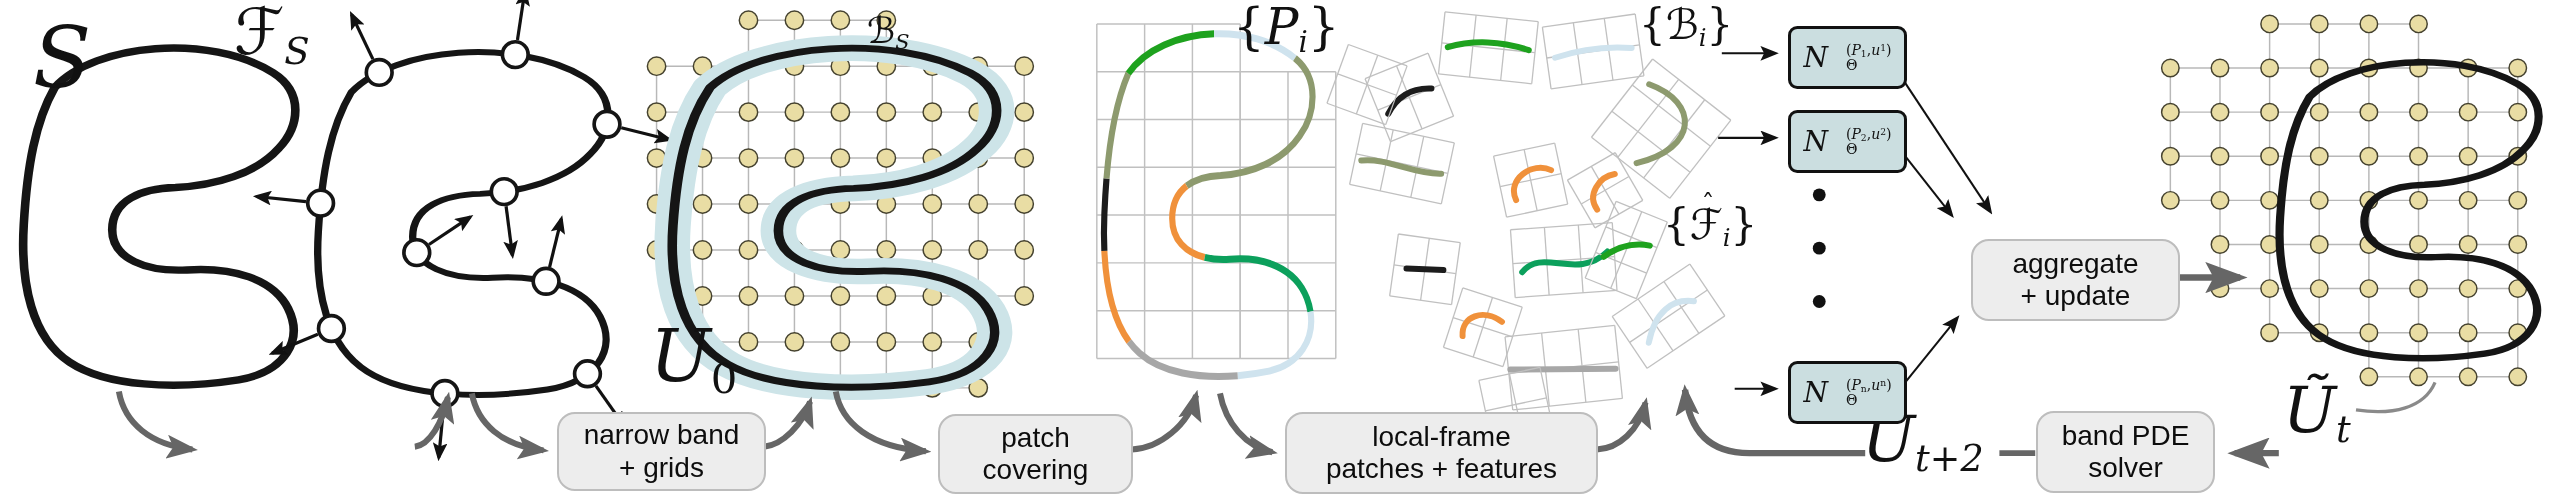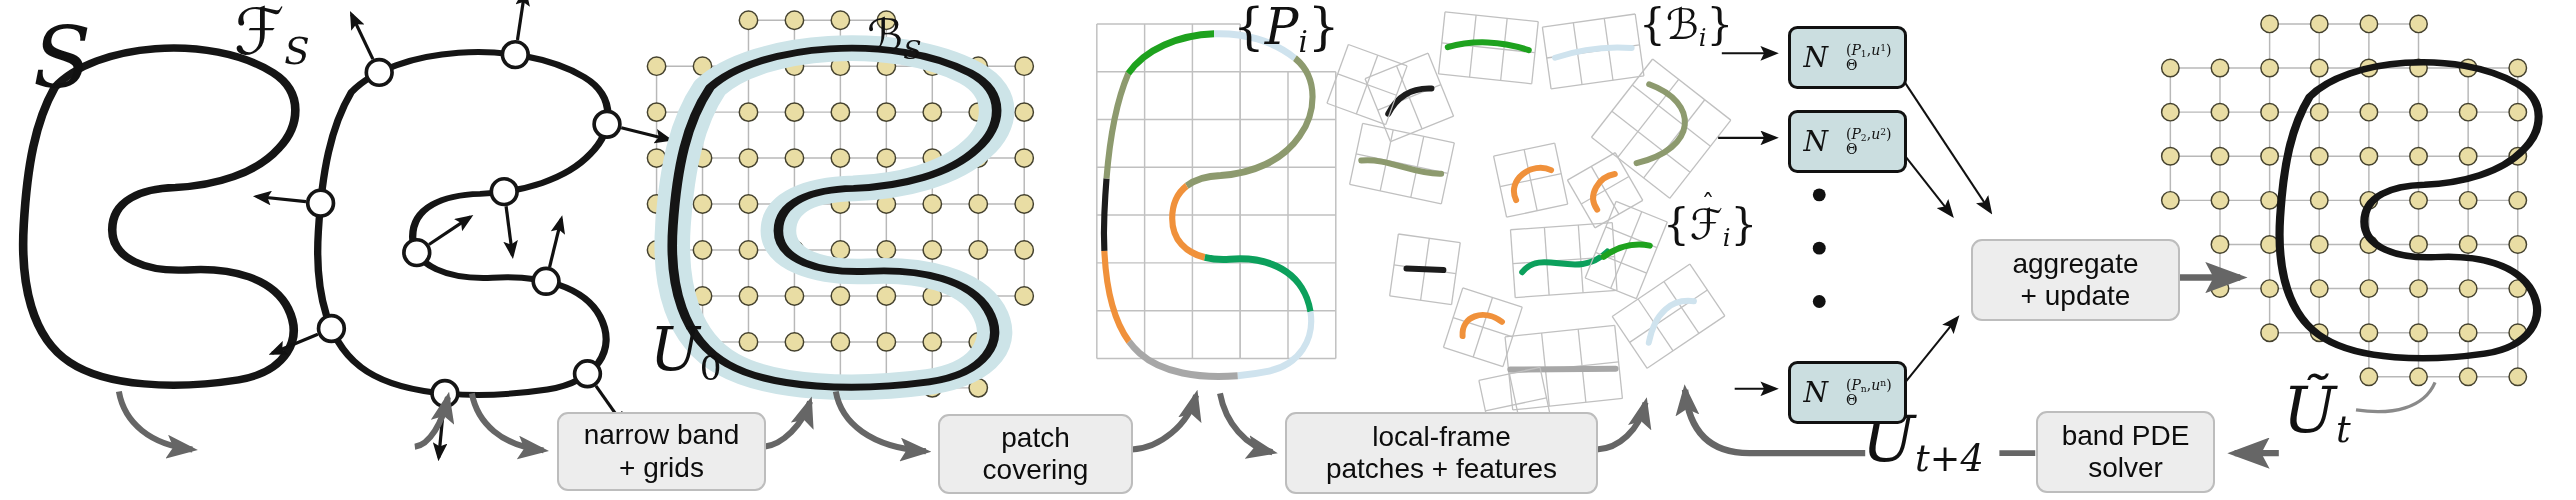--- a/index.html
+++ b/index.html
@@ -5,21 +5,21 @@
   html,body{margin:0;padding:0;background:#fff}
   .canvas{position:relative;width:2576px;height:500px;background:#ffffff;overflow:hidden;
           font-family:"Liberation Sans",sans-serif}
   #scene{position:absolute;left:0;top:0}
   .lab{position:absolute;color:#111;white-space:nowrap;line-height:1}
   .m{font-family:"DejaVu Serif","DejaVu Sans",serif;font-style:italic}
   .mu{font-family:"DejaVu Serif","DejaVu Sans",serif;font-style:normal}
   .msub{font-size:0.58em;vertical-align:-0.28em}
   .hatwrap{position:relative;display:inline-block}
   .hat{position:absolute;left:55%;transform:translateX(-50%);top:-0.50em;font-size:0.62em;font-style:normal}
-  .flowbox{position:absolute;background:#ededed;border:2.8px solid #bdbdbd;border-radius:11px;
+  .flowbox{position:absolute;background:#ededed;border:2.8px solid #bdbdbd;border-radius:18px;
            display:flex;flex-direction:column;align-items:center;justify-content:center;
            text-align:center;font-size:28px;line-height:1.16;color:#0d0d0d}
   .nnbox{position:absolute;background:#cbdee0;border:3.7px solid #111;border-radius:9.2px;
          display:flex;align-items:center;justify-content:center;color:#111}
   .nnlab{display:inline-flex;align-items:center;line-height:1}
   .nnN{font-size:28px}
   .nnstack{display:inline-flex;flex-direction:column;align-items:flex-start;line-height:1;margin-left:18px}
   .nntop{font-size:14px}
   .nntop sub{font-size:9.2px;vertical-align:-0.25em}
   .nntop sup{font-size:9.2px;vertical-align:0.45em}
@@ -649,37 +649,37 @@
     <circle cx="1978" cy="328" r="7"></circle>
   </g>
 </svg>
 
 <div class="lab m" style="left:33px;top:14.7px;font-size:85px">
   <span>S</span></div>
 
 <div class="lab" style="left:234px;top:0px;font-size:64px">
   <span class="mu">ℱ</span><span class="m msub">S</span></div>
 
-<div class="lab" style="left:867px;top:13px;font-size:46px">
+<div class="lab" style="left:867px;top:13px;font-size:36px">
   <span class="mu">ℬ</span><span class="m msub">S</span></div>
 
-<div class="lab" style="left:650px;top:320px;font-size:59px">
+<div class="lab" style="left:650px;top:320px;font-size:72px">
   <span class="m">U</span><span class="mu msub">0</span></div>
 
 <div class="lab" style="left:1233px;top:1.8px;font-size:50px">
   <span class="mu">{</span><span class="m">P</span><span class="m msub">i</span><span class="mu">}</span></div>
 
 <div class="lab" style="left:1639px;top:3.7px;font-size:42px">
   <span class="mu">{</span><span class="hatwrap"><span class="hat mu">ˆ</span><span class="mu">ℬ</span></span><span class="m msub">i</span><span class="mu">}</span></div>
 
 <div class="lab" style="left:1663px;top:204px;font-size:42px">
   <span class="mu">{</span><span class="hatwrap"><span class="hat mu">ˆ</span><span class="mu">ℱ</span></span><span class="m msub">i</span><span class="mu">}</span></div>
 
 <div class="lab" style="left:1862px;top:408px;font-size:63px">
-  <span class="m">U</span><span class="m msub">t+4</span></div>
+  <span class="m">U</span><span class="m msub">t+2</span></div>
 
 <div class="lab" style="left:2283px;top:379px;font-size:63px">
   <span class="m">Ũ</span><span class="m msub">t</span></div>
 
 <div class="nnbox" style="left:1788px;top:26px;width:113px;height:57px">
   <span class="nnlab">
         <span class="m nnN">N</span>
         <span class="nnstack">
           <span class="nntop"><span class="mu">(</span><span class="m">P</span><sub class="mu">1</sub><span class="mu">,</span><span class="m">u</span><sup class="mu">1</sup><span class="mu">)</span></span>
           <span class="nnbot mu">Θ</span>

